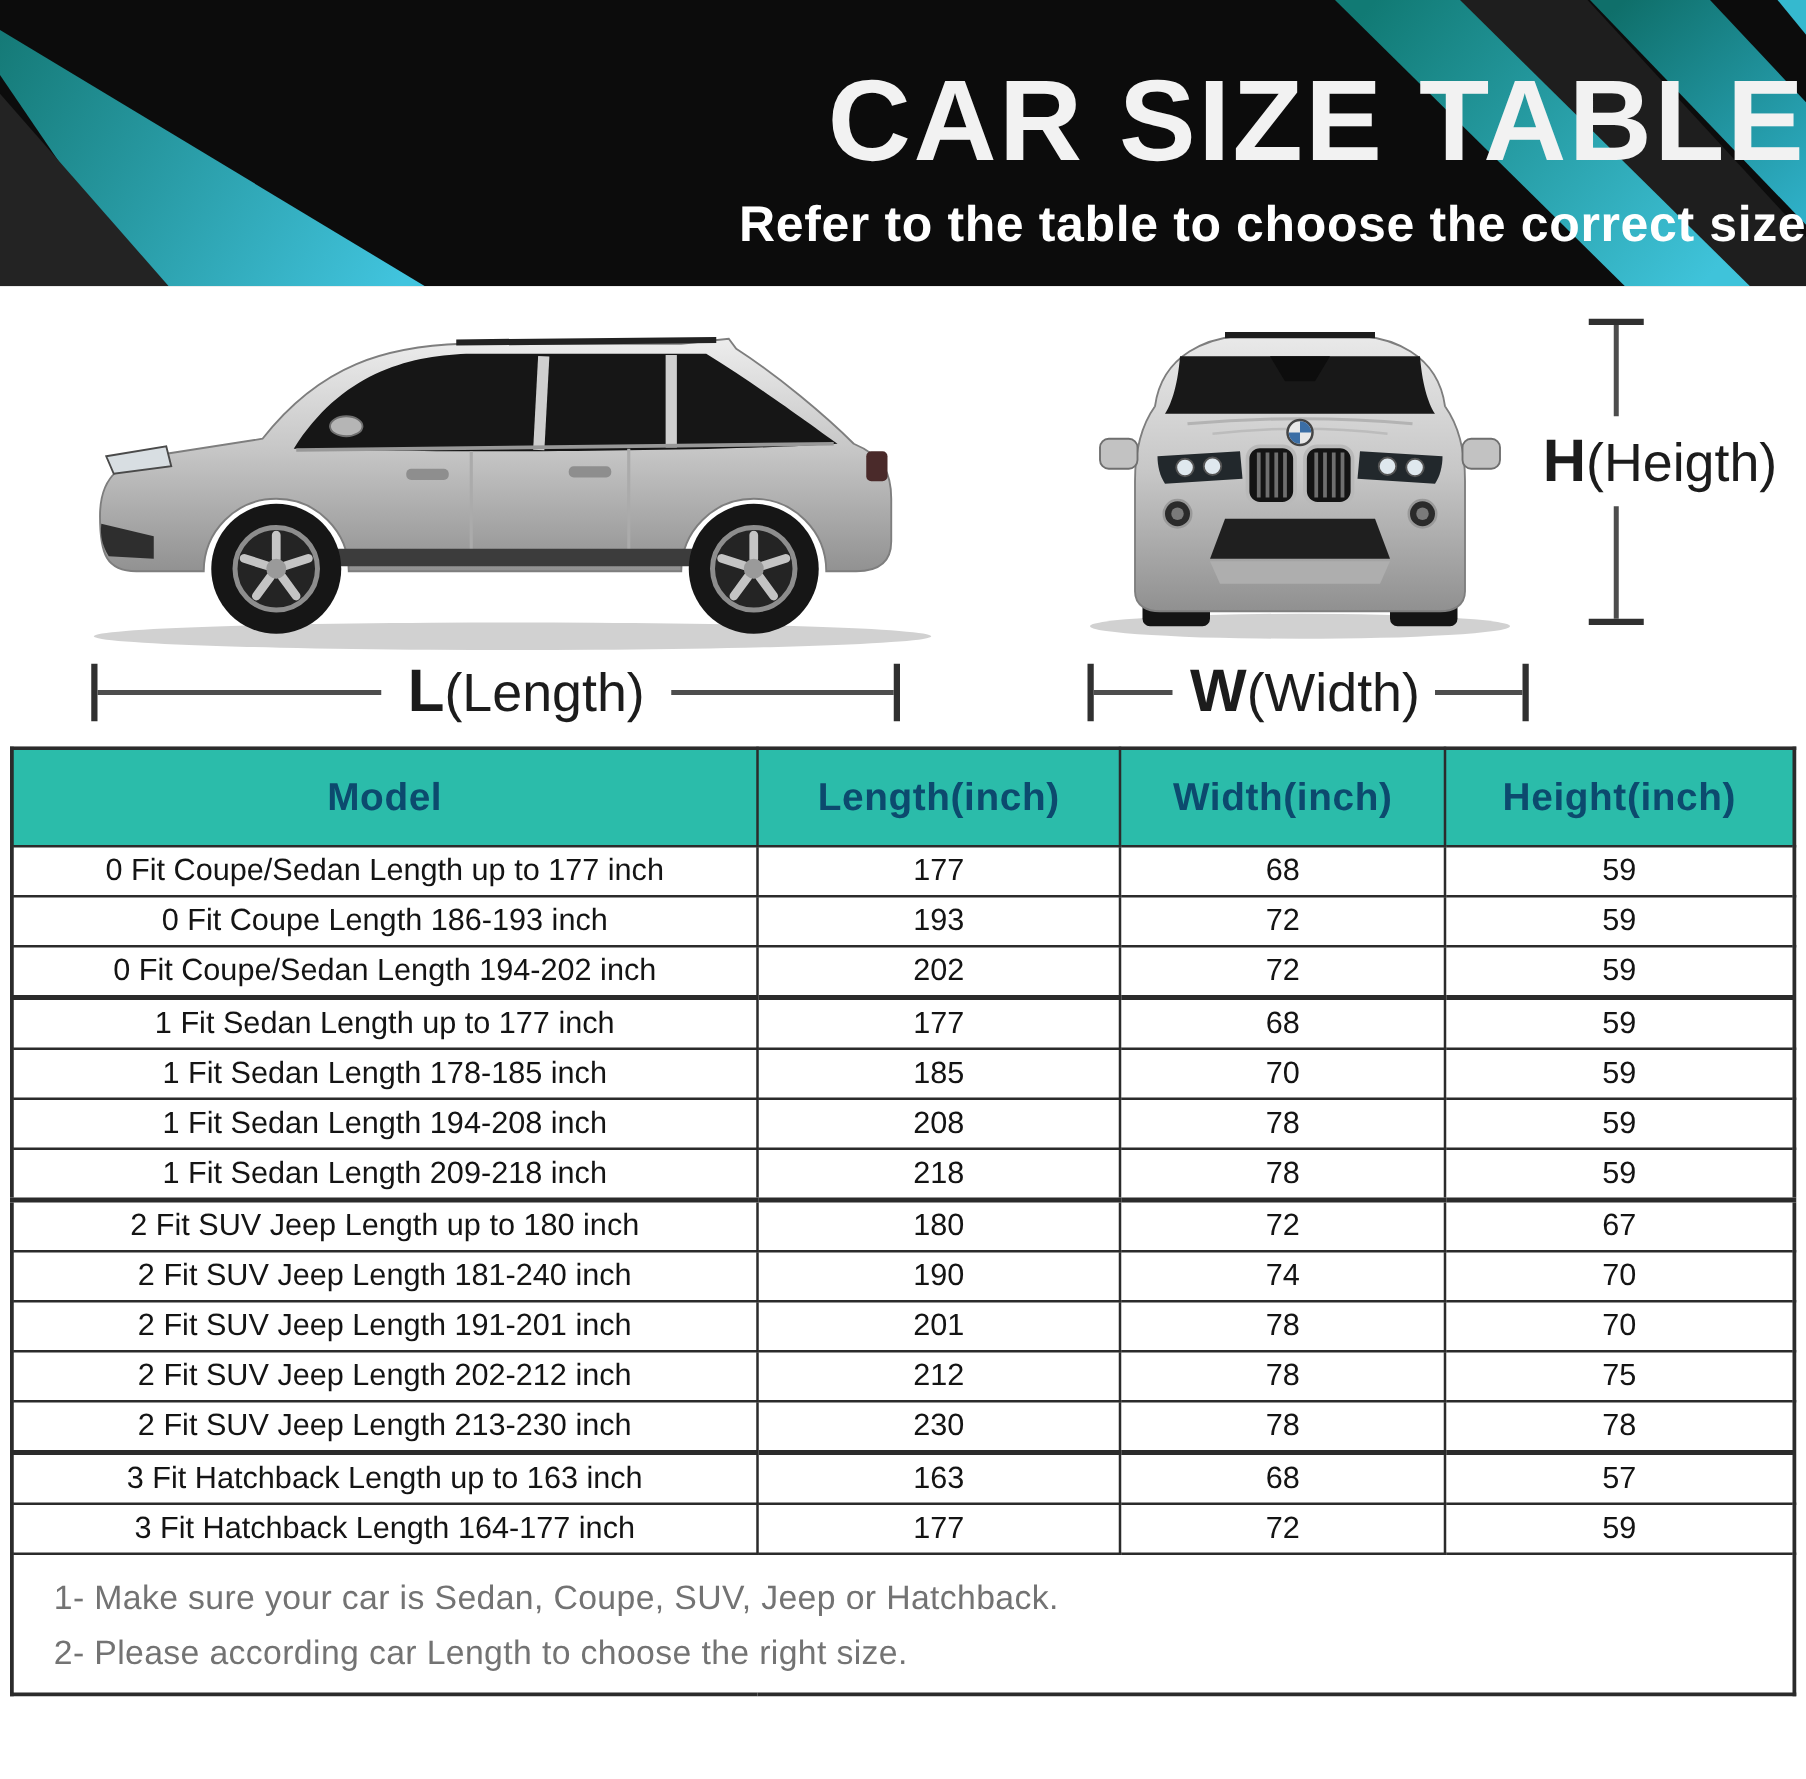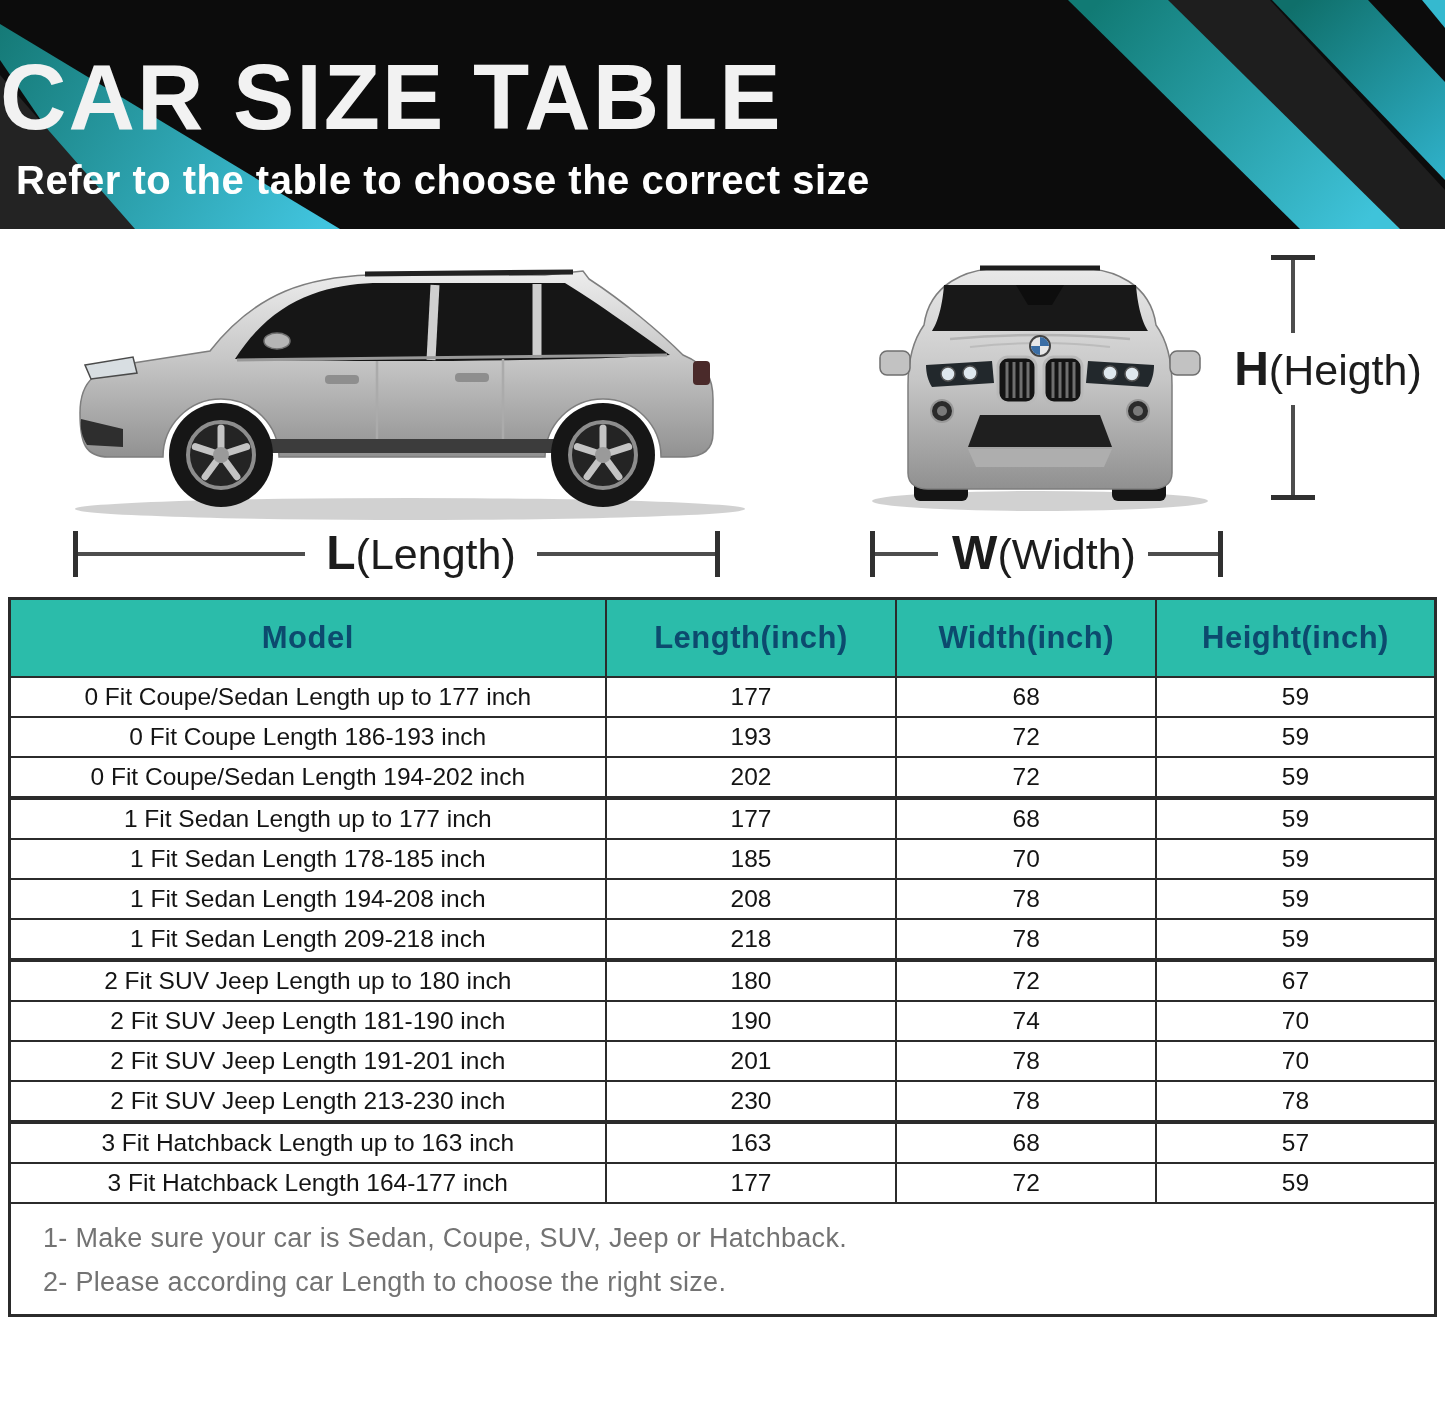--- a/index.html
+++ b/index.html
@@ -1,21 +1,21 @@
 <!DOCTYPE html>
 <html style="--accent: #2bbcaa;"><head>
 <meta charset="utf-8">
 <style>
   html,body{margin:0;padding:0;background:#ffffff;}
   body{width:1445px;height:1423px;overflow:hidden;font-family:"Liberation Sans",sans-serif;position:relative;}
 
   
   .banner{position:relative;height:229px;background:#0c0c0c;overflow:hidden;}
   .banner svg.deco{position:absolute;left:0;top:0;width:1445px;height:229px;}
-  .banner-text{position:relative;text-align:left;padding-top:52px;}
+  .banner-text{position:relative;text-align:right;padding-top:52px;}
   .banner-title{margin:0;font-size:92px;line-height:0.98;font-weight:bold;letter-spacing:2px;color:#f2f2f2;}
   .banner-sub{margin:16px 0 0 16px;font-size:40px;font-weight:bold;letter-spacing:0.5px;color:#ffffff;}
 
   
   .diagram{position:relative;height:368px;background:#ffffff;}
   .diagram svg{position:absolute;top:4px;}
   .svg-side{left:25px;}
   .svg-front{left:830px;}
   .diagram text{font-family:"Liberation Sans",sans-serif;fill:#1c1c1c;}
   .dim-line{stroke:#4d4d4d;stroke-width:4;}
@@ -260,30 +260,36 @@
         <td>78</td>
         <td>59</td>
       </tr>
       <tr>
         <td>2 Fit SUV Jeep Length up to 180 inch</td>
         <td>180</td>
         <td>72</td>
         <td>67</td>
       </tr>
       <tr>
-        <td>2 Fit SUV Jeep Length 181-190 inch</td>
+        <td>2 Fit SUV Jeep Length 181-240 inch</td>
         <td>190</td>
         <td>74</td>
         <td>70</td>
       </tr>
       <tr>
         <td>2 Fit SUV Jeep Length 191-201 inch</td>
         <td>201</td>
         <td>78</td>
         <td>70</td>
+      </tr>
+      <tr>
+        <td>2 Fit SUV Jeep Length 202-212 inch</td>
+        <td>212</td>
+        <td>78</td>
+        <td>75</td>
       </tr>
       <tr class="group-end">
         <td>2 Fit SUV Jeep Length 213-230 inch</td>
         <td>230</td>
         <td>78</td>
         <td>78</td>
       </tr>
       <tr>
         <td>3 Fit Hatchback Length up to 163 inch</td>
         <td>163</td>

